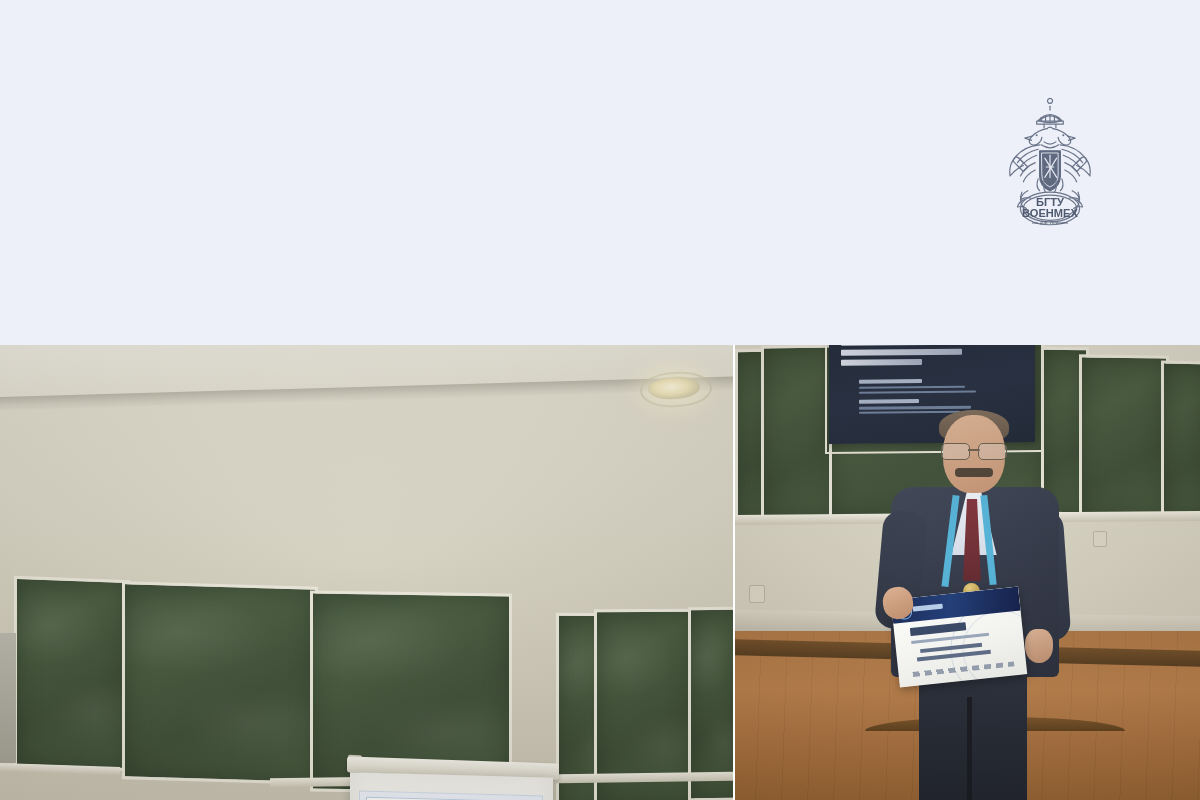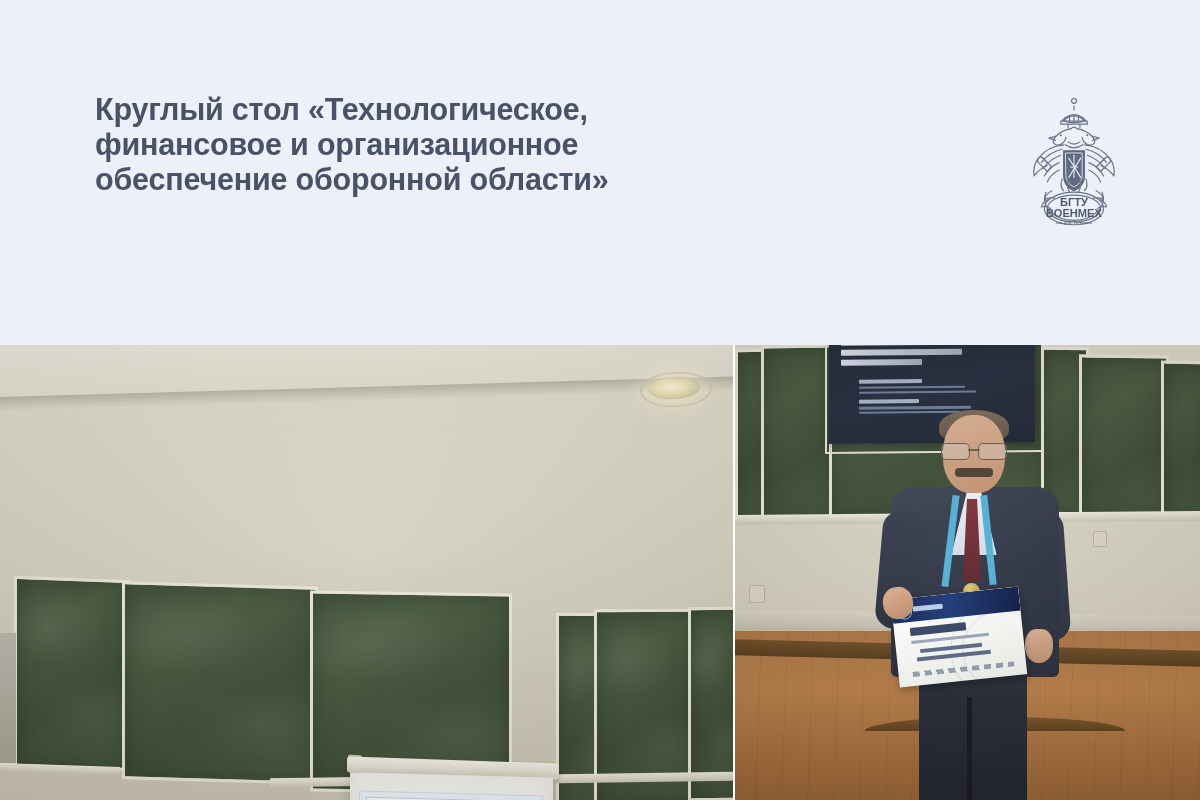--- a/index.html
+++ b/index.html
@@ -35,21 +35,21 @@
     padding-top:16px;
     font-size:25px;
     line-height:31px;
     font-weight:400;
     color:#5d6679;
     white-space:pre-line;
   }
 
   
   .logo-wrap{
-    position:absolute;left:1000px;top:96px;width:148px;height:148px;
+    position:absolute;left:976px;top:96px;width:148px;height:148px;
   }
   .logo-wrap svg{display:block;width:148px;height:148px;}
 
   
   .photos{
     position:absolute;left:0;top:345px;width:1200px;height:455px;
     display:flex;
   }
   .photo{position:relative;overflow:hidden;}
   .photo-left{width:733px;height:455px;background:#cdc9b8;}
@@ -384,23 +384,20 @@
   }
 </style>
 </head>
 <body>
 
 <div class="page">
 
   <div class="header">
 
     <div class="header-text">
-      <h1 class="title">Круглый стол «Технологическое,
-финансовое и организационное
-обеспечение оборонной области»</h1>
     </div>
 
     <div class="logo-wrap">
       <svg viewBox="0 0 200 200" xmlns="http://www.w3.org/2000/svg">
         <g fill="none" stroke="#6a7489" stroke-width="1.6" stroke-linecap="round" stroke-linejoin="round">
 
           <path d="M100 10 a3.4 3.4 0 1 1 .1 0"></path>
           <path d="M100 14 v5"></path>
           <path d="M84 33 q16 -16 32 0 q-16 6 -32 0z"></path>
           <path d="M86 33 q14 -12 28 0"></path>

